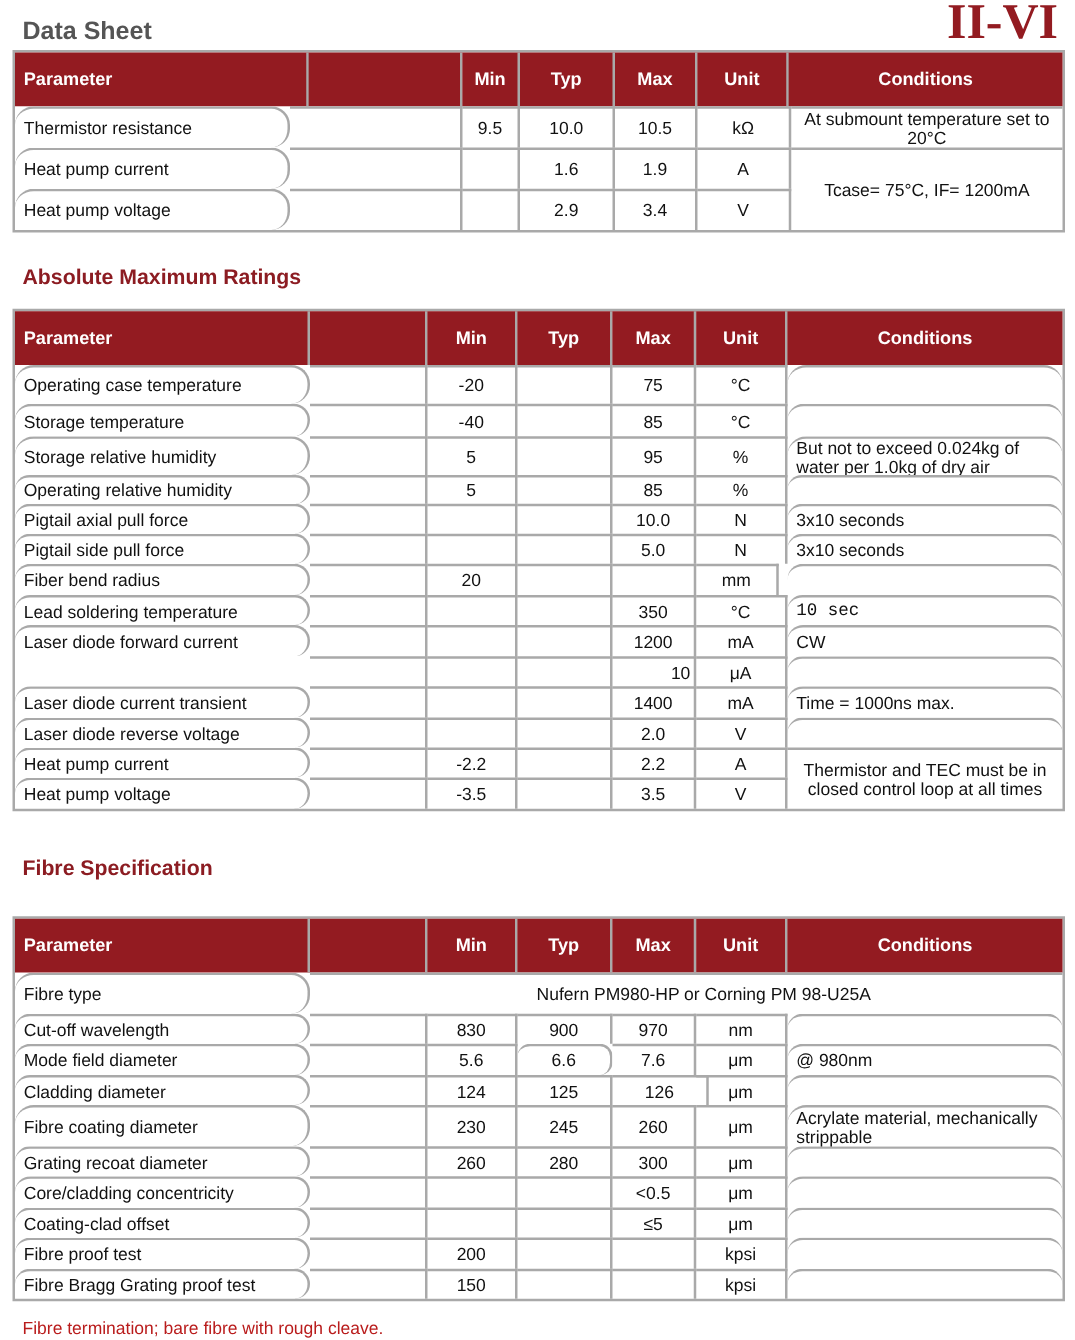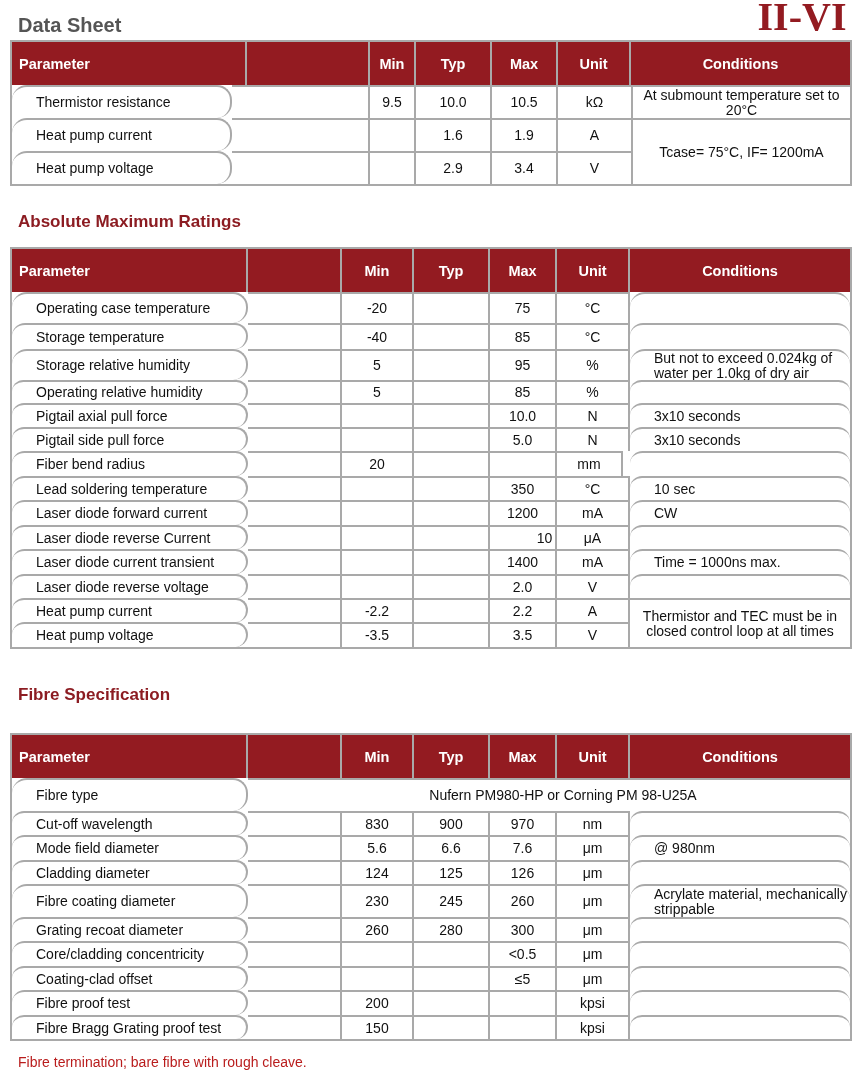--- a/index.html
+++ b/index.html
@@ -10,21 +10,21 @@
   .section-title { left: 18px; font-size: 17px; font-weight: bold; color: #8c1c22; }
   .logo { left: 752px; top: -6px; width: 100px; height: 40px; }
   .tbl { position: absolute; left: 10px; width: 842px; border: 2px solid #a9a9a9; box-sizing: border-box; background:#fff; }
   .hdr { position: absolute; background: #931b21; color: #fff; font-weight: bold; font-size: 14.5px;
          display:flex; align-items:center; box-sizing:border-box; border-right: 2px solid #a9a9a9; }
   .hdr.c { justify-content:center; }
   .hdr.l { padding-left: 7px; }
   .cell { position: absolute; font-size: 14px; color:#111; display:flex; align-items:center;
           box-sizing:border-box; border-right: 2px solid #a9a9a9; border-top: 2px solid #a9a9a9; line-height: 15px; }
   .cell.c { justify-content:center; text-align:center; }
-  .cell.l { padding-left: 24px; border-radius: 15px; }
+  .cell.l { padding-left: 7px; border-radius: 15px; }
   .cell.nr { border-right: none; }
   .footnote { left: 18px; top: 1054px; font-size: 14px; color:#b91c1c; }
 </style>
 </head>
 <body>
 
 <div class="abs page-title">Data Sheet</div>
 <svg class="abs logo" viewBox="0 0 100 40">
   <g fill="#931b21" font-family="Liberation Serif, serif" font-weight="bold">
     <text x="50" y="36" font-size="40" text-anchor="middle">II-VI</text>
@@ -119,29 +119,28 @@
     <div class="cell c" style="left: 402px; top: 202px; width: 76px; height: 25px;"></div>
     <div class="cell c" style="left: 478px; top: 202px; width: 67px; height: 25px;"></div>
     <div class="cell c" style="left: 545px; top: 202px; width: 66px; height: 25px;">mm</div>
     <div class="cell nr l" style="left: 618px; top: 202px; width: 220px; height: 25px;"></div>
     <div class="cell l" style="left: 0px; top: 227px; width: 236px; height: 24px;">Lead soldering temperature</div>
     <div class="cell" style="left: 236px; top: 227px; width: 94px; height: 24px;"></div>
     <div class="cell c" style="left: 330px; top: 227px; width: 72px; height: 24px;"></div>
     <div class="cell c" style="left: 402px; top: 227px; width: 76px; height: 24px;"></div>
     <div class="cell c" style="left: 478px; top: 227px; width: 67px; height: 24px;">350</div>
     <div class="cell c" style="left: 545px; top: 227px; width: 73px; height: 24px;">°C</div>
-    <div class="cell nr l" style="left: 618px; top: 227px; width: 220px; height: 24px;">10 sec</div>
+    <div class="cell nr l" style="left: 618px; top: 227px; width: 220px; height: 24px; font-family: Liberation Mono, monospace;">10 sec</div>
     <div class="cell l" style="left: 0px; top: 251px; width: 236px; height: 25px;">Laser diode forward current</div>
     <div class="cell" style="left: 236px; top: 251px; width: 94px; height: 25px;"></div>
     <div class="cell c" style="left: 330px; top: 251px; width: 72px; height: 25px;"></div>
     <div class="cell c" style="left: 402px; top: 251px; width: 76px; height: 25px;"></div>
     <div class="cell c" style="left: 478px; top: 251px; width: 67px; height: 25px;">1200</div>
     <div class="cell c" style="left: 545px; top: 251px; width: 73px; height: 25px;">mA</div>
     <div class="cell nr l" style="left: 618px; top: 251px; width: 220px; height: 25px;">CW</div>
-    <div class="cell l" style="left: 0px; top: 276px; width: 236px; height: 24px;">Laser diode reverse Current</div>
     <div class="cell" style="left: 236px; top: 276px; width: 94px; height: 24px;"></div>
     <div class="cell c" style="left: 330px; top: 276px; width: 72px; height: 24px;"></div>
     <div class="cell c" style="left: 402px; top: 276px; width: 76px; height: 24px;"></div>
     <div class="cell c" style="left: 478px; top: 276px; width: 67px; height: 24px; padding-left: 44px;">10</div>
     <div class="cell c" style="left: 545px; top: 276px; width: 73px; height: 24px;">μA</div>
     <div class="cell nr l" style="left: 618px; top: 276px; width: 220px; height: 24px;"></div>
     <div class="cell l" style="left: 0px; top: 300px; width: 236px; height: 25px;">Laser diode current transient</div>
     <div class="cell" style="left: 236px; top: 300px; width: 94px; height: 25px;"></div>
     <div class="cell c" style="left: 330px; top: 300px; width: 72px; height: 25px;"></div>
     <div class="cell c" style="left: 402px; top: 300px; width: 76px; height: 25px;"></div>
@@ -182,29 +181,29 @@
     <div class="cell l" style="left: 0px; top: 76px; width: 236px; height: 24px;">Cut-off wavelength</div>
     <div class="cell" style="left: 236px; top: 76px; width: 94px; height: 24px;"></div>
     <div class="cell c" style="left: 330px; top: 76px; width: 72px; height: 24px;">830</div>
     <div class="cell c" style="left: 402px; top: 76px; width: 76px; height: 24px;">900</div>
     <div class="cell c" style="left: 478px; top: 76px; width: 67px; height: 24px;">970</div>
     <div class="cell c" style="left: 545px; top: 76px; width: 73px; height: 24px;">nm</div>
     <div class="cell nr l" style="left: 618px; top: 76px; width: 220px; height: 24px;"></div>
     <div class="cell l" style="left: 0px; top: 100px; width: 236px; height: 25px;">Mode field diameter</div>
     <div class="cell" style="left: 236px; top: 100px; width: 94px; height: 25px;"></div>
     <div class="cell c" style="left: 330px; top: 100px; width: 72px; height: 25px;">5.6</div>
-    <div class="cell c" style="left: 402px; top: 100px; width: 76px; height: 25px;">6.6</div>
+    <div class="cell c" style="left: 402px; top: 100px; width: 76px; height: 25px; border-radius: 10px;">6.6</div>
     <div class="cell c" style="left: 478px; top: 100px; width: 67px; height: 25px;">7.6</div>
     <div class="cell c" style="left: 545px; top: 100px; width: 73px; height: 25px;">μm</div>
     <div class="cell nr l" style="left: 618px; top: 100px; width: 220px; height: 25px;">@ 980nm</div>
     <div class="cell l" style="left: 0px; top: 125px; width: 236px; height: 24px;">Cladding diameter</div>
     <div class="cell" style="left: 236px; top: 125px; width: 94px; height: 24px;"></div>
     <div class="cell c" style="left: 330px; top: 125px; width: 72px; height: 24px;">124</div>
     <div class="cell c" style="left: 402px; top: 125px; width: 76px; height: 24px;">125</div>
-    <div class="cell c" style="left: 478px; top: 125px; width: 67px; height: 24px;">126</div>
+    <div class="cell c" style="left: 478px; top: 125px; width: 77px; height: 24px;">126</div>
     <div class="cell c" style="left: 545px; top: 125px; width: 73px; height: 24px;">μm</div>
     <div class="cell nr l" style="left: 618px; top: 125px; width: 220px; height: 24px;"></div>
     <div class="cell l" style="left: 0px; top: 149px; width: 236px; height: 33px;">Fibre coating diameter</div>
     <div class="cell" style="left: 236px; top: 149px; width: 94px; height: 33px;"></div>
     <div class="cell c" style="left: 330px; top: 149px; width: 72px; height: 33px;">230</div>
     <div class="cell c" style="left: 402px; top: 149px; width: 76px; height: 33px;">245</div>
     <div class="cell c" style="left: 478px; top: 149px; width: 67px; height: 33px;">260</div>
     <div class="cell c" style="left: 545px; top: 149px; width: 73px; height: 33px;">μm</div>
     <div class="cell nr l" style="left: 618px; top: 149px; width: 220px; height: 33px;">Acrylate material, mechanically strippable</div>
     <div class="cell l" style="left: 0px; top: 182px; width: 236px; height: 24px;">Grating recoat diameter</div>

